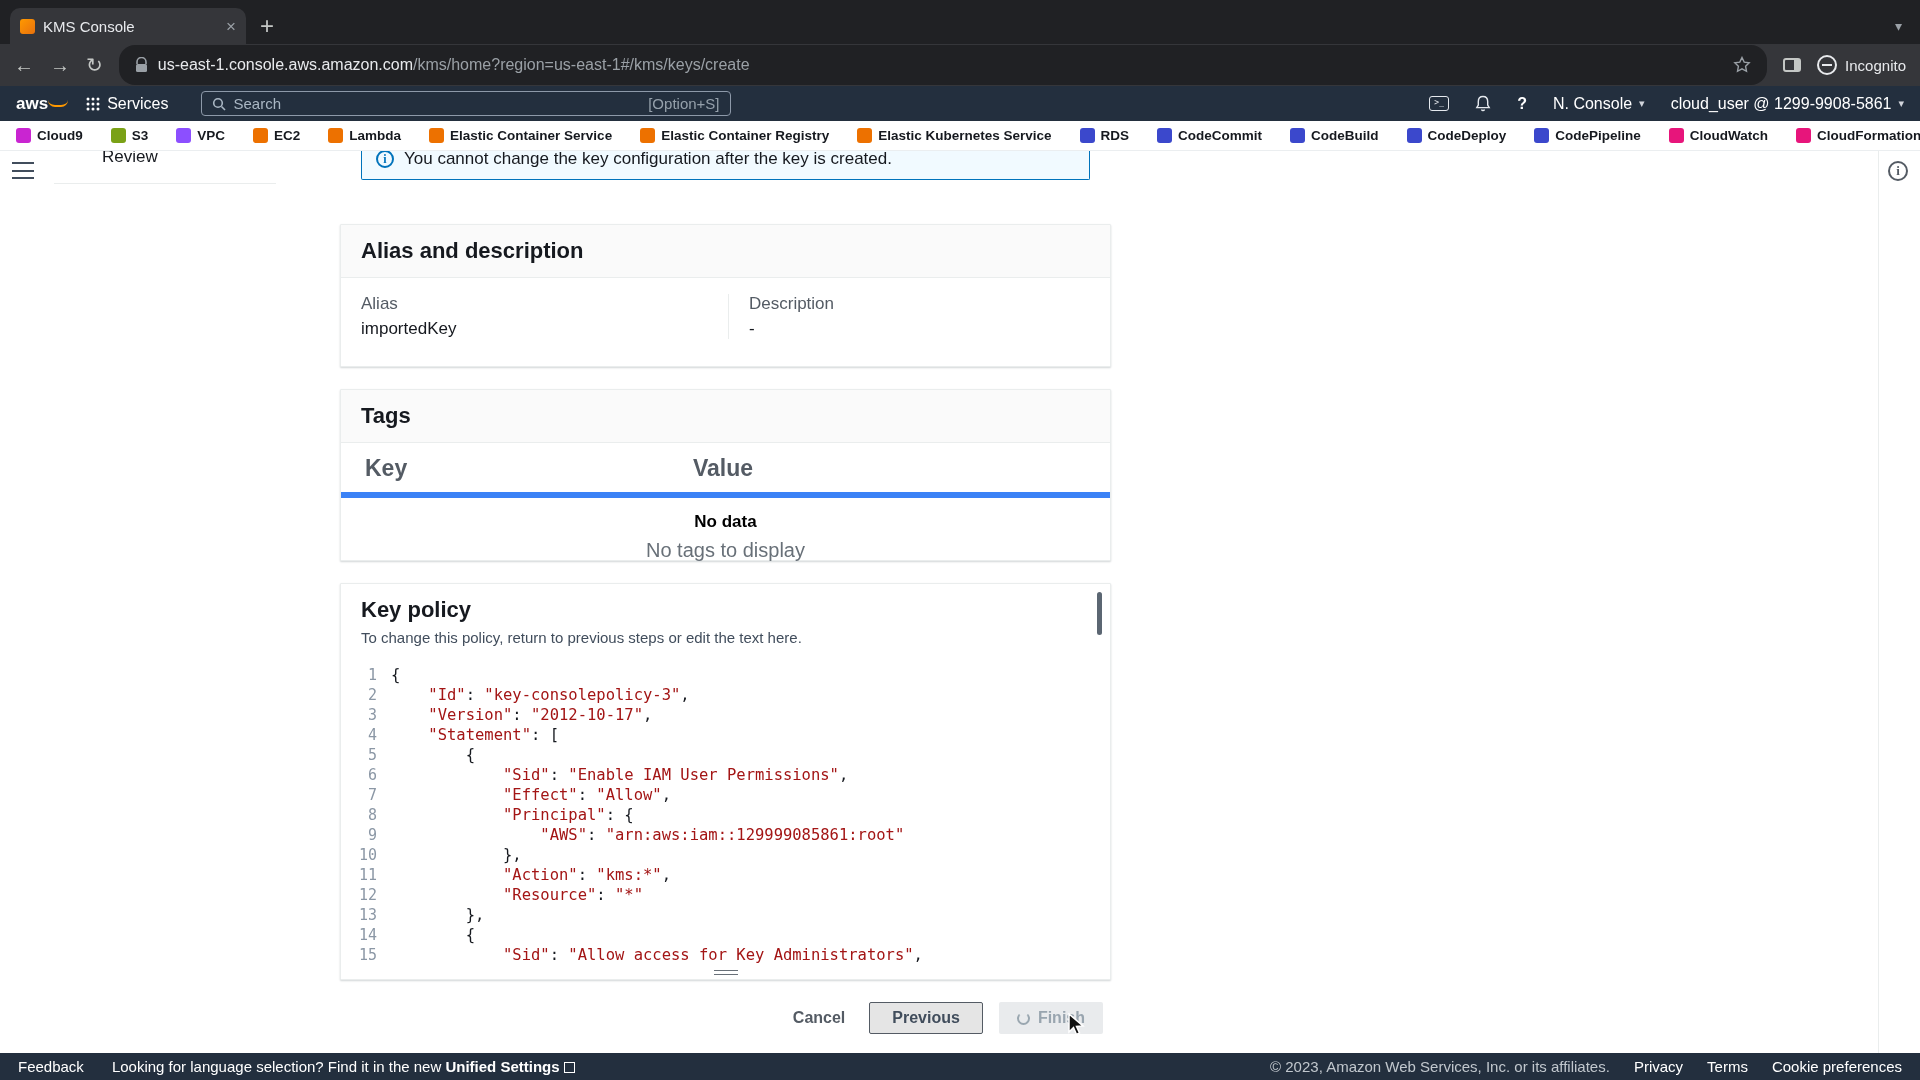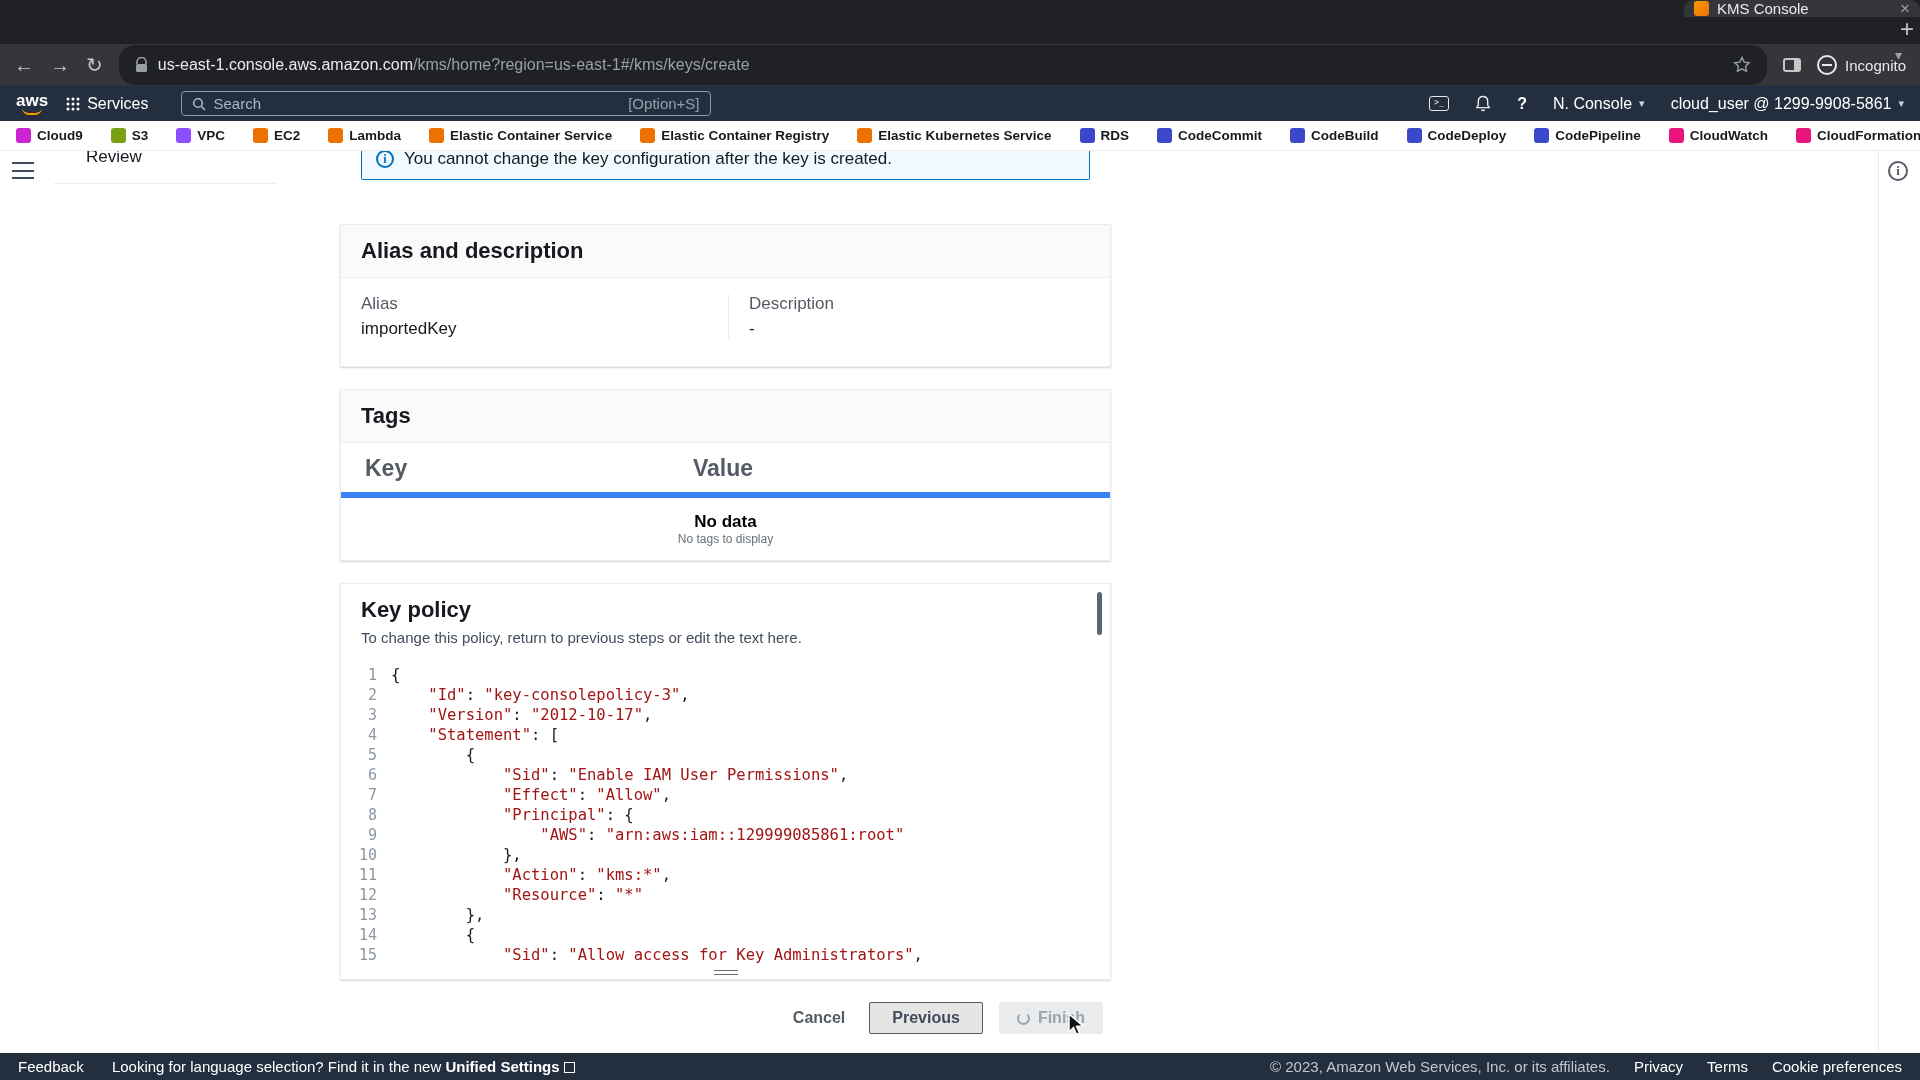--- a/index.html
+++ b/index.html
@@ -1,20 +1,20 @@
 <!DOCTYPE html>
 <html style="--header-bg: #232f3e; --footer-bg: #232f3e; --alert-border: #0073bb; --code-string: #a31515;"><head>
 <meta charset="utf-8">
 <style>
   * { margin:0; padding:0; box-sizing:border-box; }
   html,body { width:1920px; height:1080px; }
   body { font-family:"Liberation Sans", sans-serif; background:#fff; overflow:hidden; }
 
   
-  .chrome-tabs { height:44px; background:#202124; display:flex; align-items:flex-end; padding-left:10px;flex-direction:column; }
+  .chrome-tabs { height:44px; background:#202124; display:flex; align-items:flex-end; padding-left:10px; }
   .tab { width:236px; height:36px; background:#35363a; border-radius:10px 10px 0 0; display:flex; align-items:center; padding:0 10px; gap:8px; color:#e8eaed; }
   .favicon { width:15px; height:15px; border-radius:3px; background:linear-gradient(135deg,#ff9900,#e8710d); flex:0 0 auto; }
   .tab-title { font-size:15px; flex:1; white-space:nowrap; overflow:hidden; }
   .tab-close { color:#9aa0a6; font-size:17px; line-height:1; }
   .newtab { color:#c4c7c5; font-size:24px; margin:0 6px 6px 14px; line-height:1; }
   .tabstrip-chevron { margin-left:auto; margin-right:18px; margin-bottom:10px; color:#9aa0a6; font-size:14px; }
 
   .chrome-toolbar { height:42px; background:#35363a; display:flex; align-items:center; padding:0 14px; gap:16px; }
   .nav-ic { color:#c4c7c5; font-size:20px; line-height:1; }
   .omnibox { flex:1; height:40px; background:#202124; border-radius:16px; display:flex; align-items:center; padding:0 16px; gap:10px; font-size:16px; }
@@ -22,39 +22,39 @@
   .url-path { color:#9aa0a6; }
   .omni-right { margin-left:auto; display:flex; gap:12px; }
   .incog { display:flex; align-items:center; gap:8px; color:#e8eaed; font-size:15px; }
   .incog-ic { width:20px; height:20px; border-radius:50%; border:2px solid #e8eaed; position:relative; }
   .incog-ic::after { content:""; position:absolute; left:3px; right:3px; top:7px; height:2px; background:#e8eaed; }
   .panel-ic { width:18px; height:14px; border:2px solid #c4c7c5; border-radius:3px; position:relative; }
   .panel-ic::after { content:""; position:absolute; right:0; top:0; bottom:0; width:5px; background:#c4c7c5; }
 
   
   .aws-header { height:35px; background:var(--header-bg,#232f3e); display:flex; align-items:center; color:#fff; padding:0 16px; gap:18px; font-size:16px; }
-  .aws-logo { font-weight:700; font-size:17px; line-height:1; display:flex; flex-direction:column; align-items:center; }
+  .aws-logo { font-weight:700; font-size:17px; line-height:1; display:flex; flex-direction:row; align-items:center; }
   .aws-smile { width:20px; height:7px; border-bottom:2px solid #ff9900; border-radius:0 0 10px 10px; margin-top:-1px; }
   .hdr-item { display:flex; align-items:center; gap:7px; white-space:nowrap; }
   .search-box { width:530px; height:25px; border:1px solid #8d99a9; border-radius:4px; display:flex; align-items:center; padding:0 10px; gap:8px; color:#aab7c4; font-size:15px; margin-left:14px; }
   .search-short { margin-left:auto; color:#95a0ab; }
   .hdr-right { margin-left:auto; display:flex; align-items:center; gap:26px; }
   .shell-ic { width:20px; height:15px; border:1.5px solid #e5e9ee; border-radius:3px; color:#e5e9ee; font-size:8px; line-height:12px; text-align:center; font-family:"DejaVu Sans Mono",monospace; }
   .chev { font-size:11px; color:#d1d5db; }
 
   
   .favorites { height:30px; background:#fff; border-bottom:1px solid #ebeef0; display:flex; align-items:center; padding:0 16px; gap:28px; overflow:hidden; }
   .fav { display:flex; gap:6px; align-items:center; font-size:13.5px; font-weight:700; color:#16191f; white-space:nowrap; }
   .fav-ic { width:15px; height:15px; border-radius:3px; flex:0 0 auto; }
 
   
   .page { position:relative; height:902px; background:#fff; overflow:hidden; }
   .burger { position:absolute; left:12px; top:11px; width:22px; height:17px; border-top:2px solid #414d5c; border-bottom:2px solid #414d5c; }
   .burger::after { content:""; display:block; margin-top:5.5px; height:2px; background:#414d5c; }
-  .review-step { position:absolute; left:86px; top:-4px; font-size:17px; color:#16191f; }
+  .review-step { position:absolute; left:102px; top:-4px; font-size:17px; color:#16191f; }
   .review-divider { position:absolute; left:54px; top:32px; width:222px; height:1px; background:#eaeded; }
   .right-rail { position:absolute; left:1878px; top:0; bottom:0; width:1px; background:#eaeded; }
   .info-toggle { position:absolute; left:1888px; top:10px; width:20px; height:20px; border:2px solid #545b64; border-radius:50%; color:#545b64; font-size:13px; font-weight:700; text-align:center; line-height:16px; font-family:"Liberation Serif",serif; }
 
   .alert { position:absolute; left:361px; top:-6px; width:729px; height:35px; background:#f1faff; border:1px solid var(--alert-border,#0073bb); border-top:none; border-radius:0 0 2px 2px; display:flex; align-items:flex-start; gap:10px; padding:4px 14px; font-size:17px; color:#16191f; }
   .alert-ic { width:18px; height:18px; border:2px solid var(--alert-border,#0073bb); border-radius:50%; color:var(--alert-border,#0073bb); font-size:12px; font-weight:700; text-align:center; line-height:14px; flex:0 0 auto; margin-top:1px; font-family:"Liberation Serif",serif; }
 
   .card { position:absolute; left:340px; width:771px; background:#fff; border:1px solid #eaeded; border-radius:1px; box-shadow:0 1px 2px rgba(0,28,36,.18); }
   .card-hd { background:#fafafa; border-bottom:1px solid #eaeded; padding:13px 20px; }
   .card-title { font-size:22px; font-weight:700; color:#16191f; }
@@ -64,21 +64,21 @@
   .kv-col { padding:0 20px; }
   .kv-col.c1 { width:387px; }
   .kv-col.c2 { flex:1; border-left:1px solid #eaeded; }
   .kv-label { font-size:17px; color:#545b64; }
   .kv-value { font-size:17px; color:#16191f; margin-top:5px; }
 
   .tags-cols { display:flex; padding:12px 0 10px; border-bottom:6px solid #3b82f6; font-size:23px; font-weight:700; color:#545b64; }
   .tags-cols .c1 { width:352px; padding-left:24px; }
   .tags-empty { text-align:center; padding:14px 0 22px; }
   .no-data { font-size:17px; font-weight:700; color:#000000; }
-  .no-tags { font-size:12px; color:#687078; }
+  .no-tags { font-size:20px; color:#687078; margin-top:7px; }
 
   .editor { position:relative; display:flex; padding-top:6px; height:315px; background:#fff; }
   .gutter { width:44px; text-align:right; }
   .ln { height:20px; line-height:20px; font-family:"DejaVu Sans Mono",monospace; font-size:15px; color:#8b97a5; padding-right:8px; }
   .codecol { margin-left:6px; }
   .cl { height:20px; line-height:20px; font-family:"DejaVu Sans Mono",monospace; font-size:15.5px; color:#16191f; white-space:pre; }
   .cl .str { color:var(--code-string,#a31515); }
   .vthumb { position:absolute; right:8px; top:8px; width:5px; height:43px; background:#5b6672; border-radius:3px; }
   .resize-handle { position:absolute; left:50%; bottom:4px; width:24px; height:5px; border-top:1px solid #687078; border-bottom:1px solid #687078; transform:translateX(-50%); }
 

